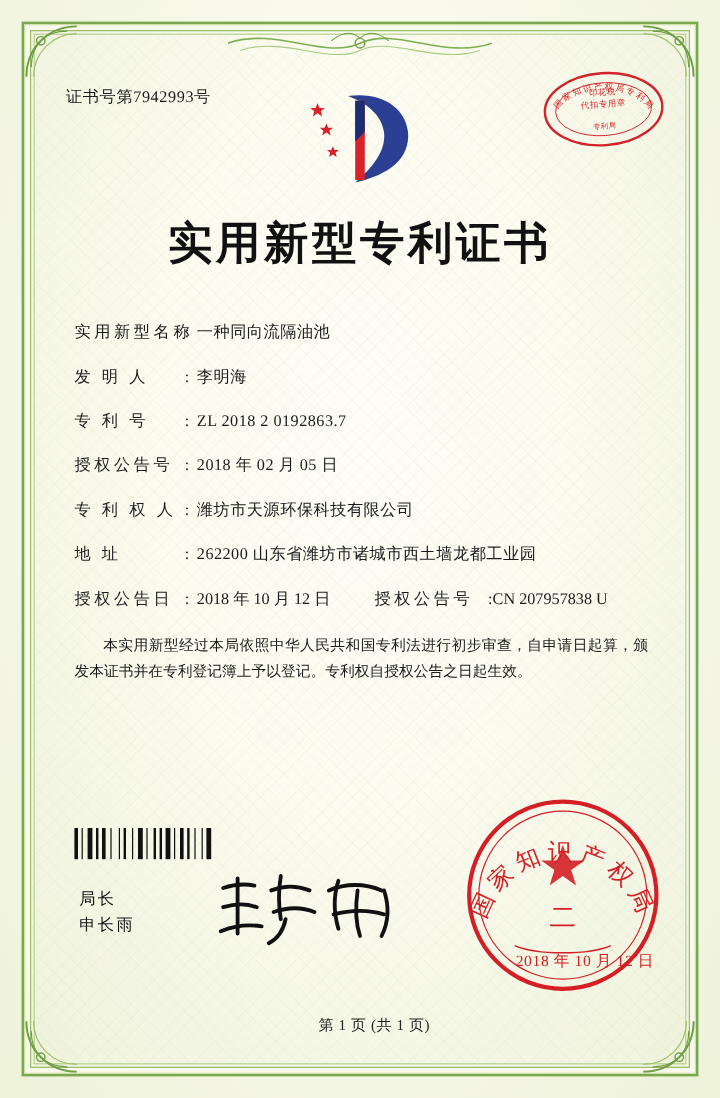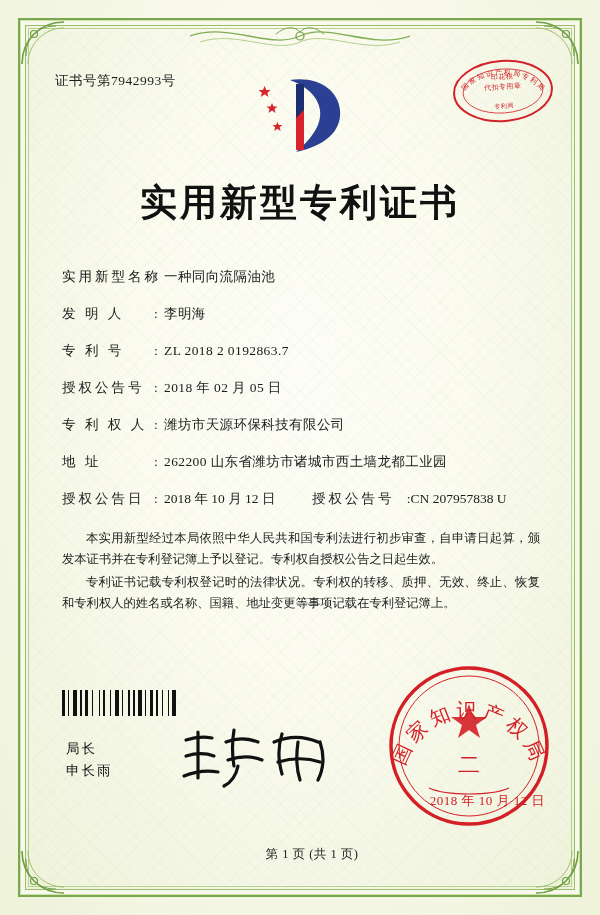--- a/index.html
+++ b/index.html
@@ -392,21 +392,20 @@
       <div class="grant-right">
         <div class="field-label">授权公告号</div>
         <div class="field-colon">:</div>
         <div>CN 207957838 U</div>
       </div>
     </div>
   </div>
 
   <div class="body-text">
     <p>本实用新型经过本局依照中华人民共和国专利法进行初步审查，自申请日起算，颁发本证书并在专利登记簿上予以登记。专利权自授权公告之日起生效。</p>
-    <p>专利证书记载专利权登记时的法律状况。专利权的转移、质押、无效、终止、恢复和专利权人的姓名或名称、国籍、地址变更等事项记载在专利登记簿上。</p>
   </div>
 
   <div class="barcode">
       <span style="width: 3px; background: rgb(17, 17, 17);"></span>
       <span style="width: 1px; background: transparent;"></span>
       <span style="width: 1px; background: rgb(17, 17, 17);"></span>
       <span style="width: 2px; background: transparent;"></span>
       <span style="width: 4px; background: rgb(17, 17, 17);"></span>
       <span style="width: 1px; background: transparent;"></span>
       <span style="width: 2px; background: rgb(17, 17, 17);"></span>

